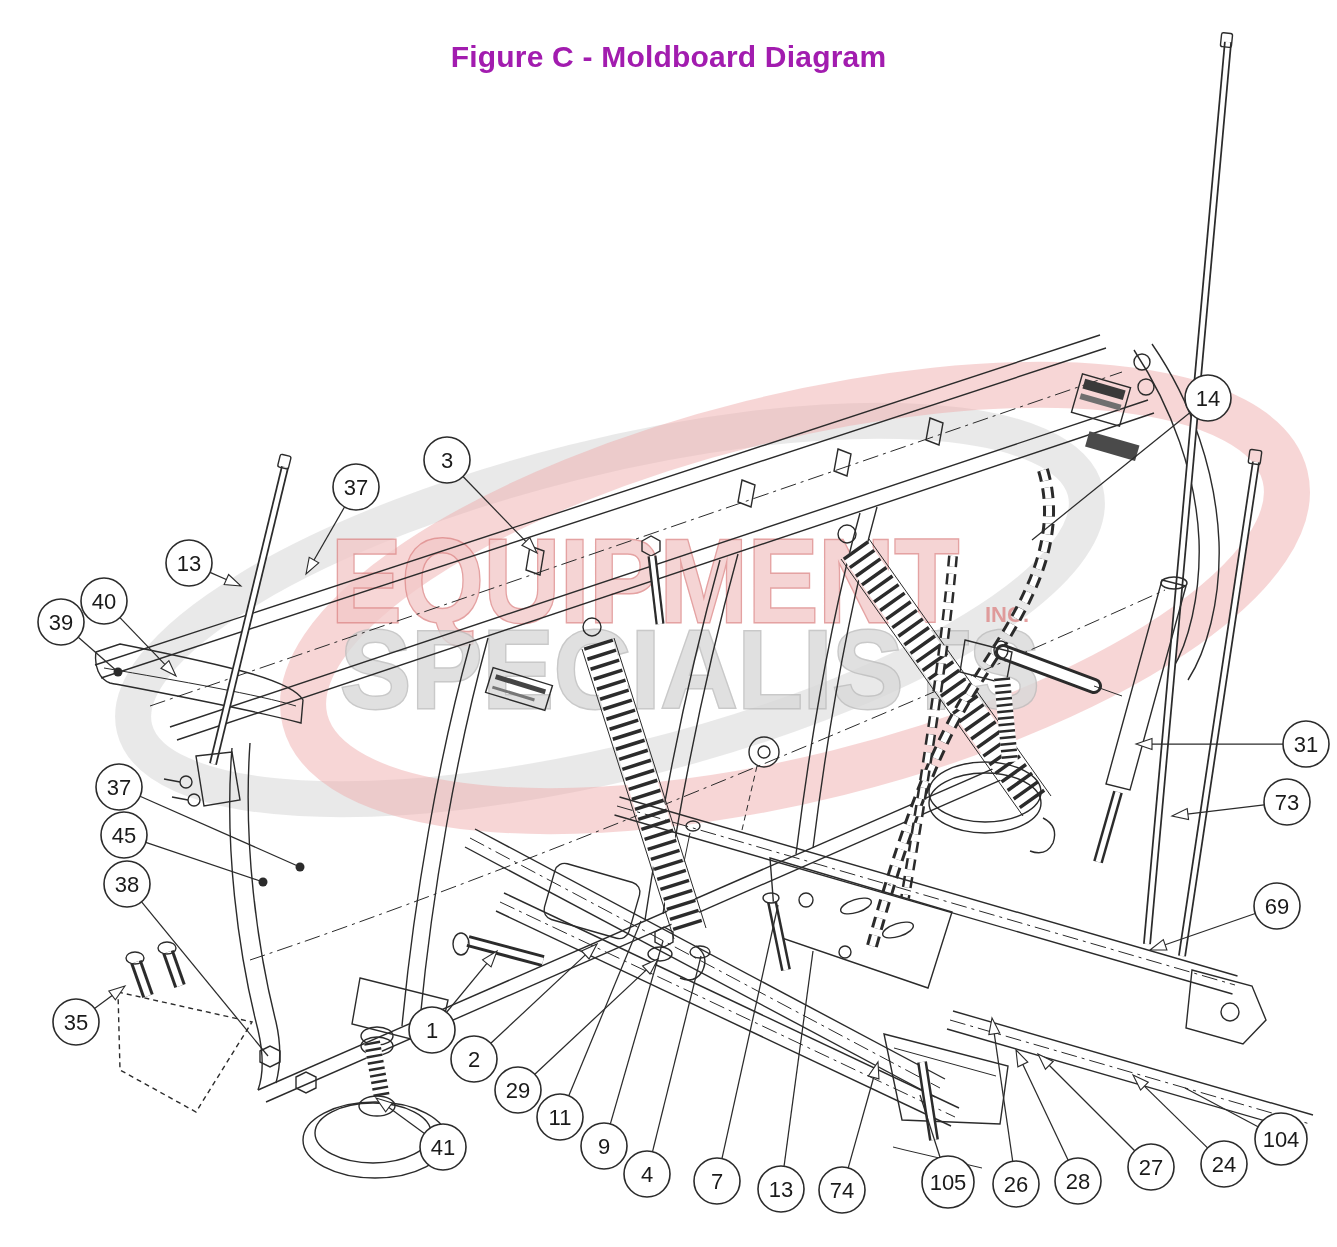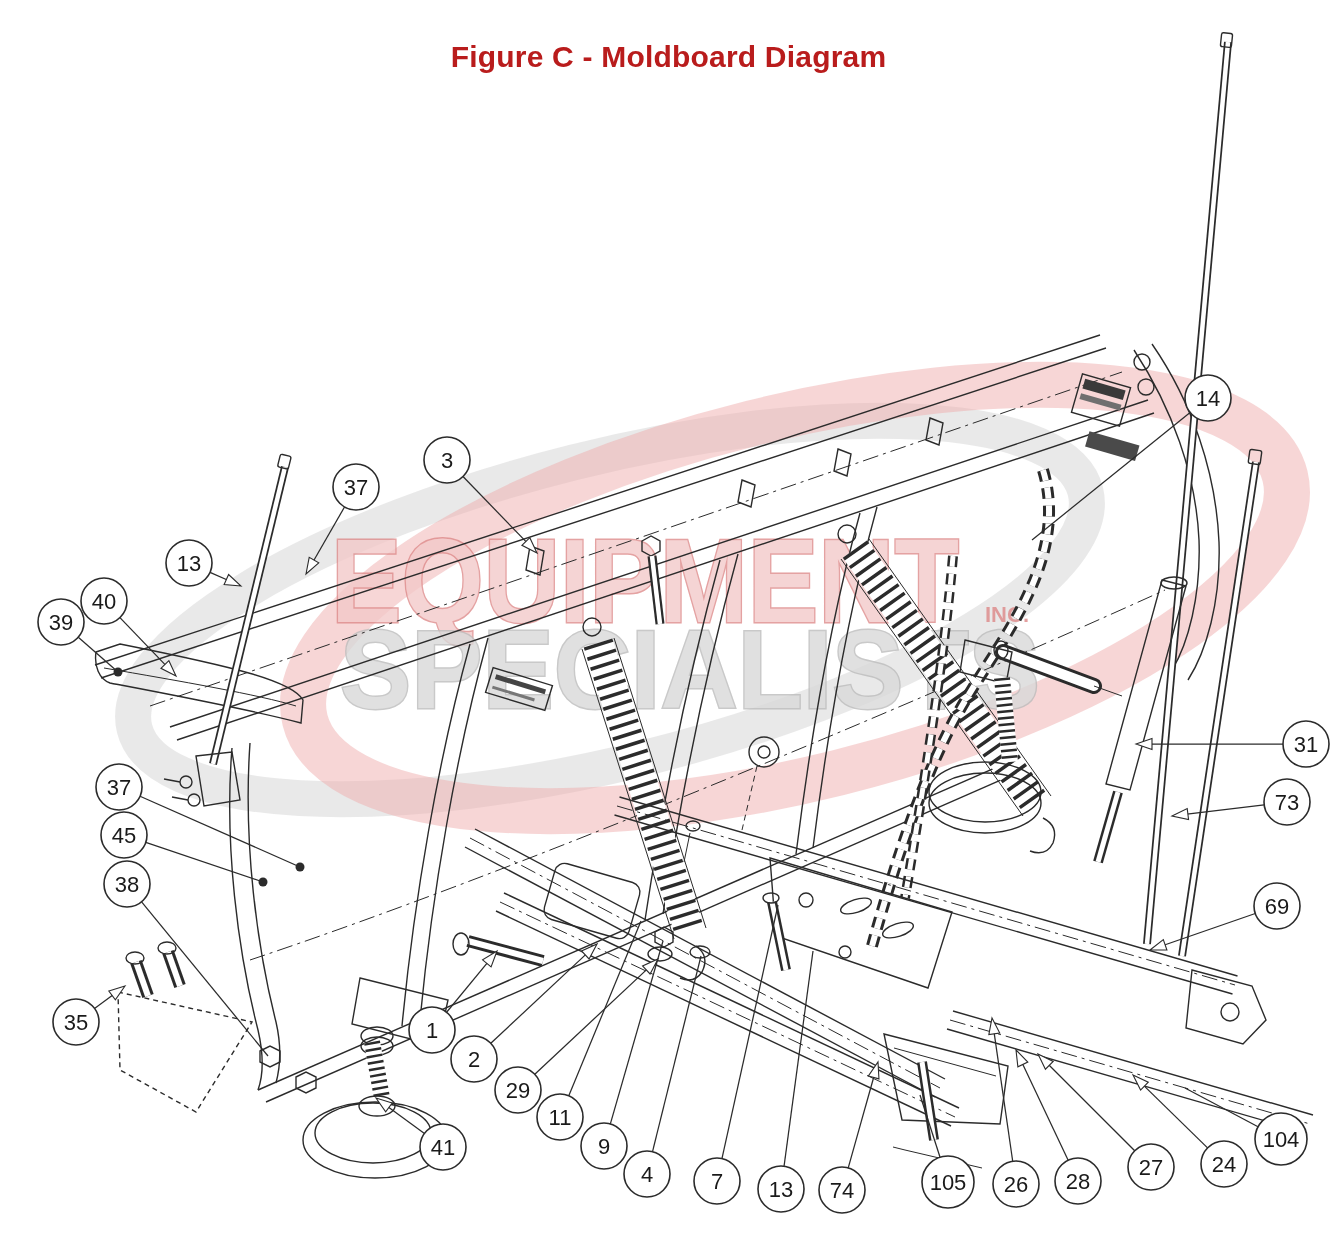--- a/index.html
+++ b/index.html
@@ -1,19 +1,19 @@
 <!DOCTYPE html>
 <html><head>
 <meta charset="utf-8">
 <style>
   html,body{margin:0;padding:0;background:#ffffff;}
   body{width:1337px;height:1247px;position:relative;overflow:hidden;
        font-family:"Liberation Sans",sans-serif;}
   .title{position:absolute;top:40px;left:0;width:100%;text-align:center;
-         font-size:30px;font-weight:bold;color:#b91c1c;letter-spacing:.2px;}
+         font-size:30px;font-weight:bold;color:#a21caf;letter-spacing:.2px;}
   svg.canvas{position:absolute;left:0;top:0;}
   
   .wm-word{font-weight:bold;paint-order:stroke;}
   .wm-red{fill:#f3c8c8;stroke:#dd8888;stroke-width:3px;opacity:.78;}
   .wm-gray{fill:#d9d9d9;stroke:#bcbcbc;stroke-width:3px;opacity:.8;}
   .wm-inc{fill:#dd8888;font-weight:bold;opacity:.8;}
   .ring-gray{fill:none;stroke:#d4d4d4;stroke-width:36px;opacity:.52;}
   .ring-red{fill:none;stroke:#efadad;stroke-width:46px;opacity:.5;}
   
   .ink{stroke:#2b2b2b;fill:none;stroke-width:1.4;}

